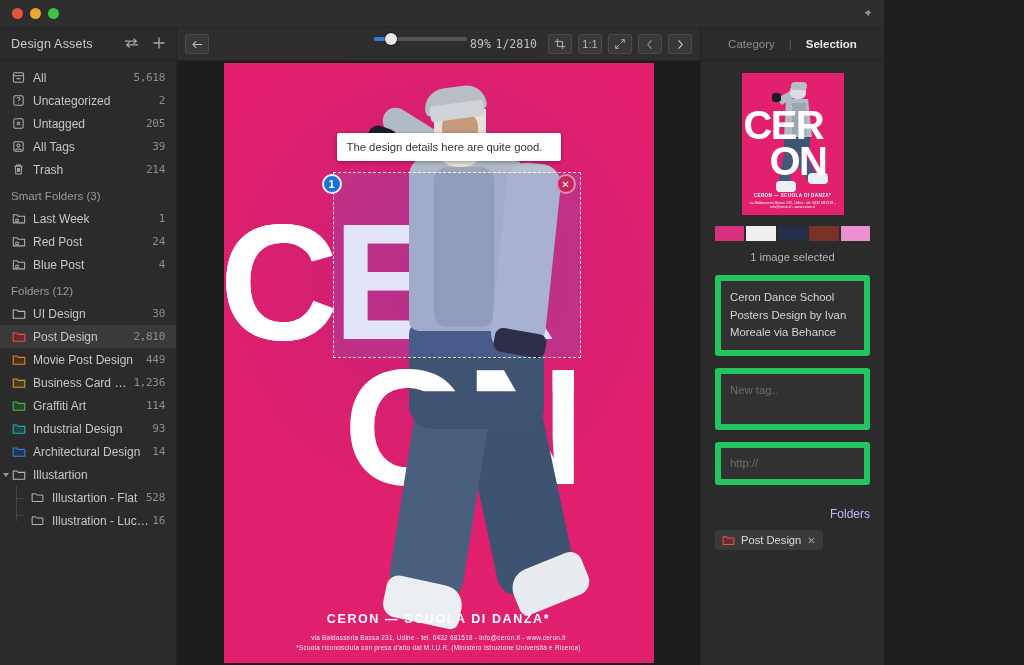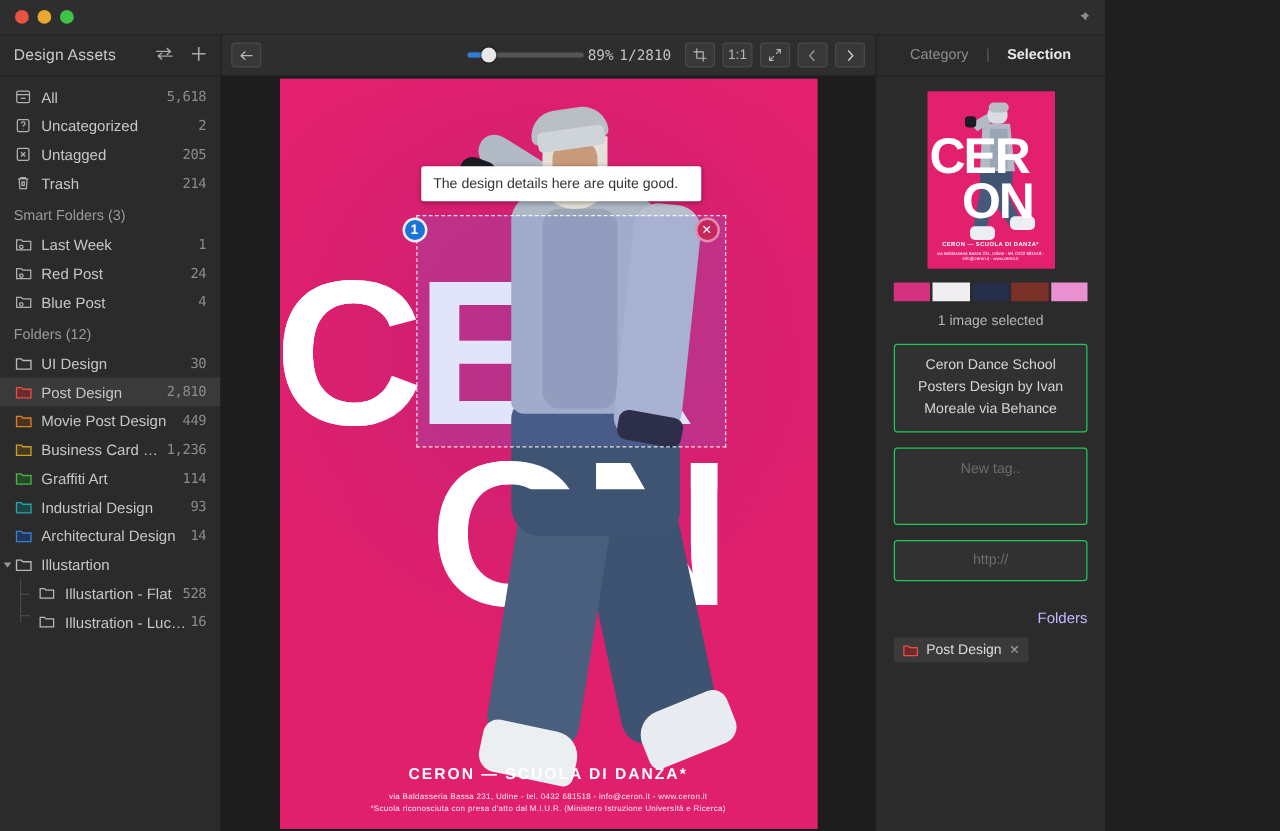--- a/index.html
+++ b/index.html
@@ -116,21 +116,21 @@
   }
   .tb-btn {
     width: 24px; height: 20px;
     border: 1px solid #4a4a4a; border-radius: 3px;
     background: #383838;
     color: #b5b5b5; font-size: 11px;
     display: flex; align-items: center; justify-content: center;
   }
   .zoomwrap {
     position: absolute; left: 0; right: 12px;
-    display: flex; align-items: center; justify-content: center;
+    display: flex; justify-content: center;
     gap: 3px; pointer-events: none;
   }
   .zoomwrap > * { pointer-events: auto; }
   .slider { position: relative; width: 93px; height: 4px; background: #555; border-radius: 2px; }
   .slider .fill { position: absolute; left: 0; top: 0; height: 4px; width: 17px; background: #2f7ddb; border-radius: 2px; }
   .slider .knob {
     position: absolute; left: 11px; top: -4px;
     width: 12px; height: 12px; border-radius: 50%;
     background: #e8e8e8; box-shadow: 0 0 2px #000;
   }
@@ -280,28 +280,27 @@
   .t-dancer { position: absolute; left: 18px; top: 8px; width: 72px; height: 120px; }
   .t-foot { position: absolute; bottom: 6px; left: 0; right: 0; text-align:center; color:#fff; font-size:3.6px; }
   .t-foot b { font-size: 4.6px; letter-spacing: .4px; display:block; margin-bottom:3px; }
 
   .swatches { display: flex; gap: 2px; margin: 11px 0 0 0; }
   .sw { flex: 1; height: 15px; }
   .sel-count { text-align: center; color: #b5b5b5; font-size: 11.2px; margin-top: 10px; }
 
   .field {
     background: #313131;
-    border: 1px solid #22c55e;
+    border: 6px solid #22c55e;
     border-radius: 3px;
     margin-top: 12px;
     padding: 8px 9px;
     color: #d4d4d4;
     font-size: 11.3px;
     line-height: 1.55;
-    text-align: center;
   }
   .field.ph { color: #6d6d6d; }
   .field.url { padding: 7px 9px; }
   .field.tag { height: 62px; }
   .field.notes { height: 62px; }
 
   .rp-sec-title { color: #c4b5fd; font-size: 12px; margin-top: 22px; text-align: right; }
   .chip {
     display: inline-flex; align-items: center; gap: 6px;
     background: #3a3a3a; border-radius: 3px;
@@ -375,20 +374,31 @@
           <span class="ico">
             <svg class="fi" width="13" height="13" viewBox="0 0 14 14" fill="none" stroke="#b0b0b0" stroke-width="1.1">
               <rect x="2" y="1.8" width="10" height="10.4" rx="1.4"></rect>
                 <path d="M5.2 5.2l3.6 3.6M8.8 5.2L5.2 8.8"></path>
             </svg>
           </span>
           <span class="lbl">Untagged</span>
           <span class="cnt">205</span>
         </div>
 
+        <div class="row">
+          <span class="ico">
+            <svg class="fi" width="13" height="13" viewBox="0 0 14 14" fill="none" stroke="#b0b0b0" stroke-width="1.1">
+              <rect x="2" y="1.8" width="10" height="10.4" rx="1.4"></rect>
+                <circle cx="7" cy="6" r="1.6"></circle>
+                <path d="M3.6 11c.9-1.6 5.9-1.6 6.8 0"></path>
+            </svg>
+          </span>
+          <span class="lbl">All Tags</span>
+          <span class="cnt">39</span>
+        </div>
 
         <div class="row">
           <span class="ico">
             <svg class="fi" width="13" height="13" viewBox="0 0 14 14" fill="none" stroke="#b0b0b0" stroke-width="1.1">
               <path d="M2.6 3.4h8.8M5 3.4V2.2h4v1.2M3.6 3.4l.6 8.4h5.6l.6-8.4"></path>
                 <rect x="6" y="6" width="2" height="3"></rect>
             </svg>
           </span>
           <span class="lbl">Trash</span>
           <span class="cnt">214</span>

